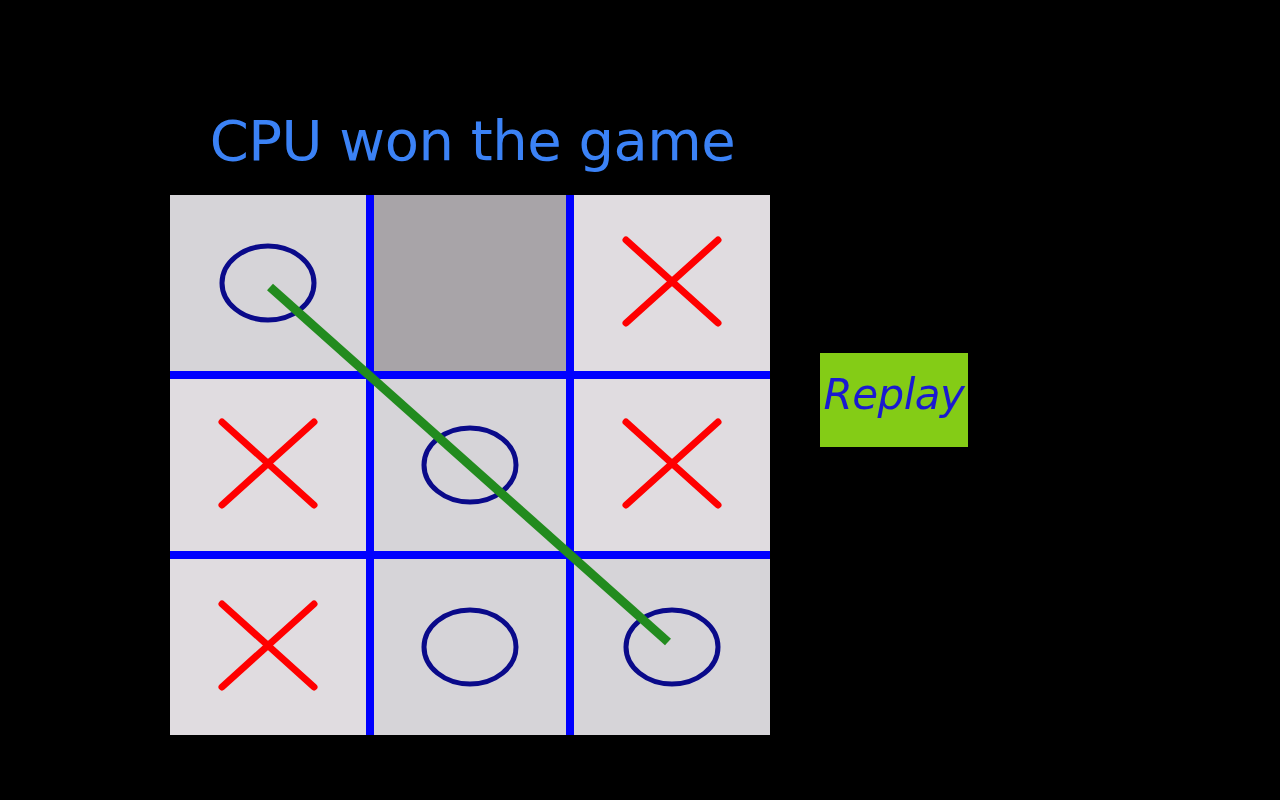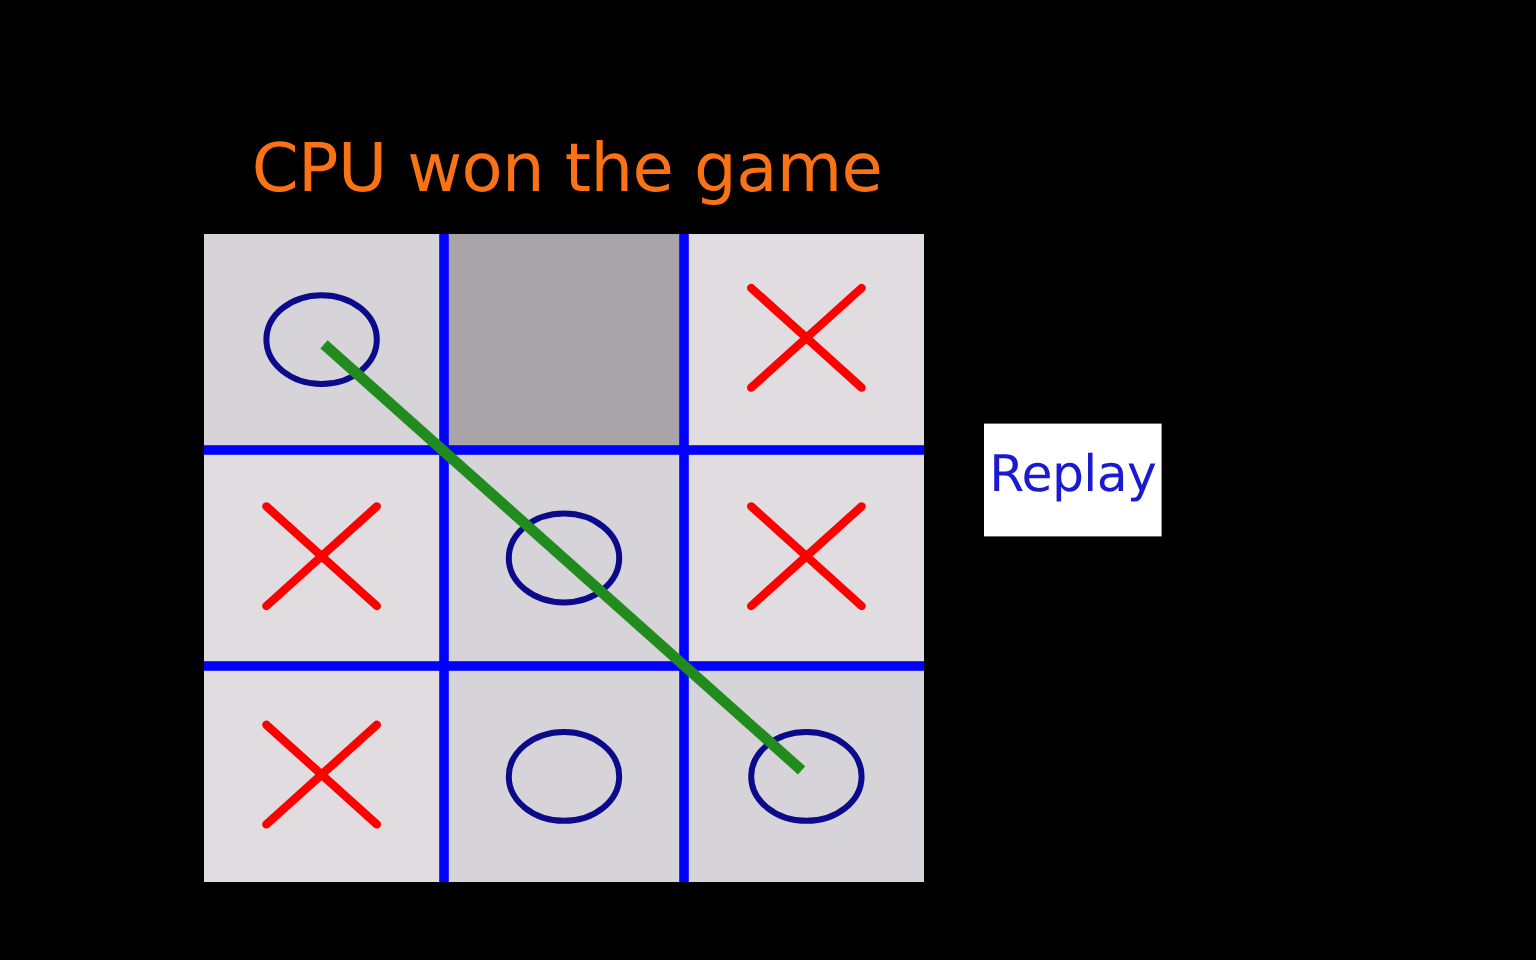--- a/index.html
+++ b/index.html
@@ -7,21 +7,21 @@
   .status { position:absolute; left:170px; top:108px; width:605px; text-align:center; color:#2e8b22; font-size:56px; line-height:66px; letter-spacing:-0.5px; }
   .board { position:absolute; left:170px; top:195px; width:600px; height:540px; background:#0000ff; }
   .cell { position:absolute; cursor:pointer; }
   .cell svg { position:absolute; left:0; top:0; }
   .winline { position:absolute; left:0; top:0; pointer-events:none; }
   .replay { position:absolute; left:820px; top:353px; width:148px; height:94px; background:#68a000; color:#1a1ad0; font-size:42px; line-height:84px; text-align:center; cursor:pointer; letter-spacing:-0.5px; }
 </style>
 </head>
 <body>
 
-<div class="status" style="color: #f97316;">CPU won the game</div>
+<div class="status" style="color: #3b82f6;">CPU won the game</div>
 
 <div class="board" id="board" style="background: rgb(0, 0, 255);">
   <div class="cell" style="left: 0px; top: 0px; width: 196px; height: 176px; background: rgb(214, 212, 216);">
       <svg width="196" height="176">
         <ellipse cx="98" cy="88" rx="46" ry="37" fill="none" stroke="#0a0a8a" stroke-width="5"></ellipse>
       </svg>
     </div>
   <div class="cell" style="left: 204px; top: 0px; width: 192px; height: 176px; background: rgb(168, 164, 168);"></div>
   <div class="cell" style="left: 404px; top: 0px; width: 196px; height: 176px; background: rgb(224, 220, 224);">
       <svg width="196" height="176">
@@ -61,13 +61,13 @@
       <svg width="196" height="176">
         <ellipse cx="98" cy="88" rx="46" ry="37" fill="none" stroke="#0a0a8a" stroke-width="5"></ellipse>
       </svg>
     </div>
 
   <svg class="winline" width="600" height="540">
     <line id="winline" x1="100" y1="92" x2="498" y2="447" stroke-width="9" stroke-linecap="butt" stroke="#228b1e"></line>
   </svg>
 </div>
 
-<div class="replay" style="background: #ffffff; color: rgb(26, 26, 208);">Replay</div>
+<div class="replay" style="background: #84cc16; color: rgb(26, 26, 208); font-style: italic;">Replay</div>
 
 </body></html>

